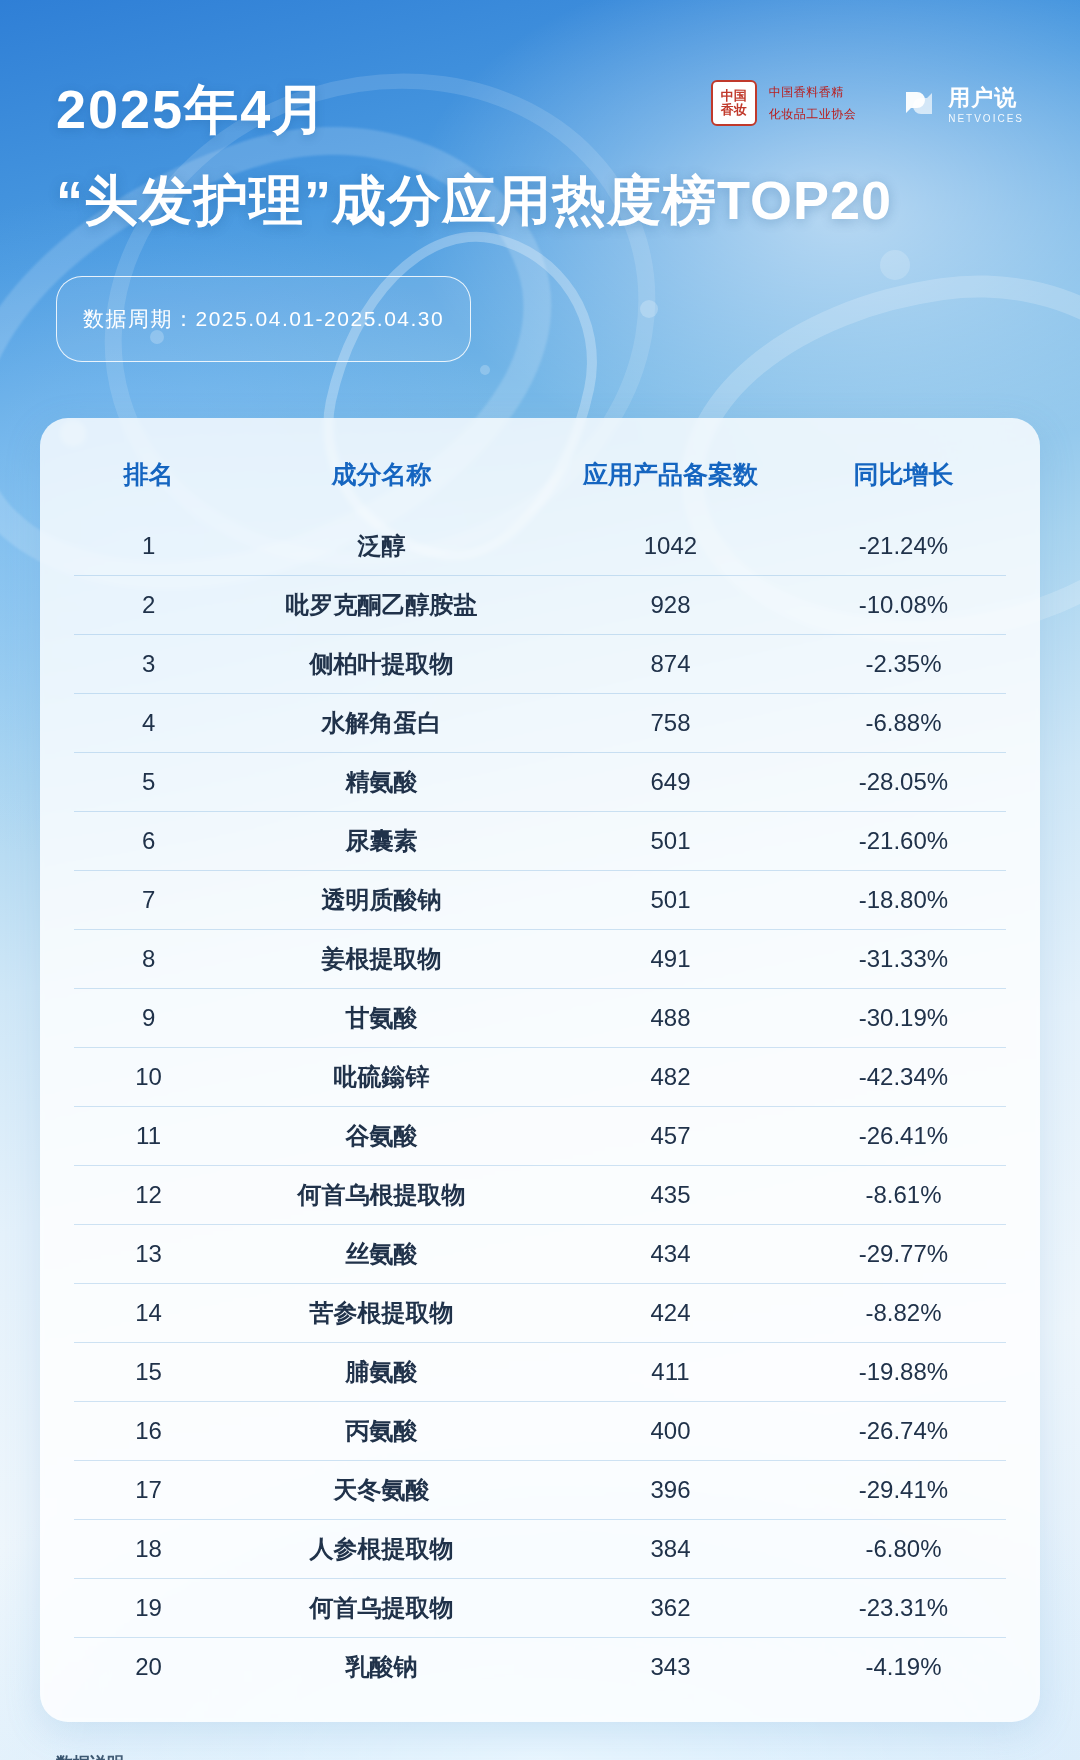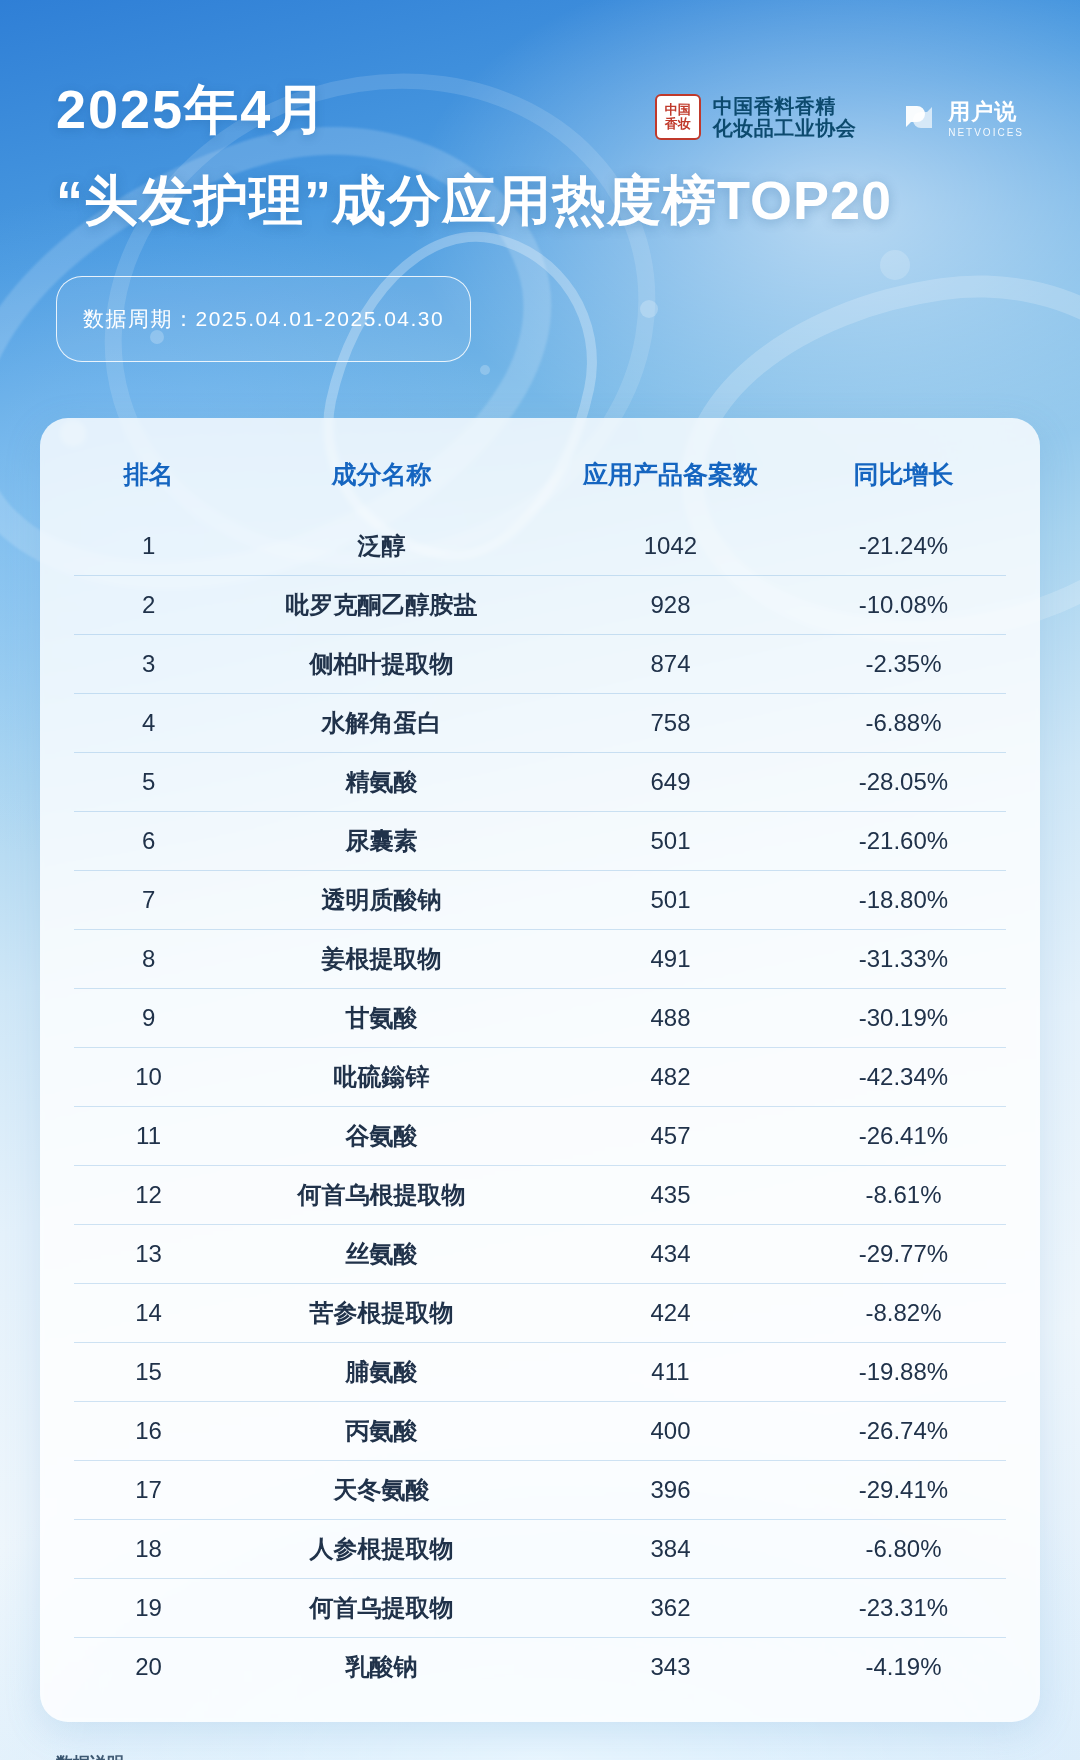--- a/index.html
+++ b/index.html
@@ -73,34 +73,34 @@
     border: 1.5px solid rgba(255,255,255,0.85);
     border-radius: 26px;
     padding: 28px 26px;
     color: #ffffff;
     font-size: 21px;
     letter-spacing: 1.5px;
     background: rgba(255,255,255,0.08);
   }
 
   .brands {
-    position: absolute; right: 56px; top: 94px;
+    position: absolute; right: 56px; top: 80px;
     display: flex; align-items: center; gap: 46px;
   }
   .brand { display: flex; align-items: center; gap: 12px; }
   .brand-seal {
     width: 46px; height: 46px; border-radius: 6px;
     background: #ffffff;
     border: 2px solid #c0392b;
     color: #c0392b;
     font-size: 13px; line-height: 14px; font-weight: 700;
     display: flex; flex-direction: column; align-items: center; justify-content: center;
     letter-spacing: 0;
   }
-  .brand-text-cn { color: #0c4a6e; font-size: 20px; line-height: 22px; letter-spacing: 0.5px; font-weight: bold; }
+  .brand-text-cn { color: #b91c1c; font-size: 12px; line-height: 22px; letter-spacing: 0.5px; }
   .brand2-mark {
     width: 34px; height: 34px; display: flex; align-items: center; justify-content: center;
   }
   .brand2-text { display: flex; flex-direction: column; }
   .brand2-cn { color: #ffffff; font-size: 22px; font-weight: 700; letter-spacing: 1px; }
   .brand2-en { color: rgba(255,255,255,0.9); font-size: 10px; letter-spacing: 2px; }
 
   
   .card {
     position: relative;

